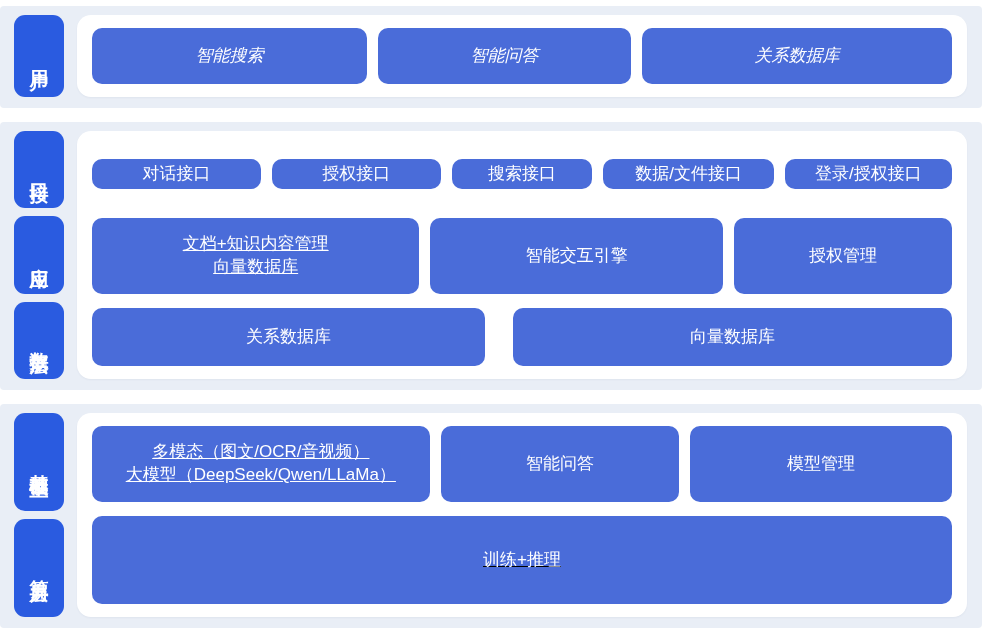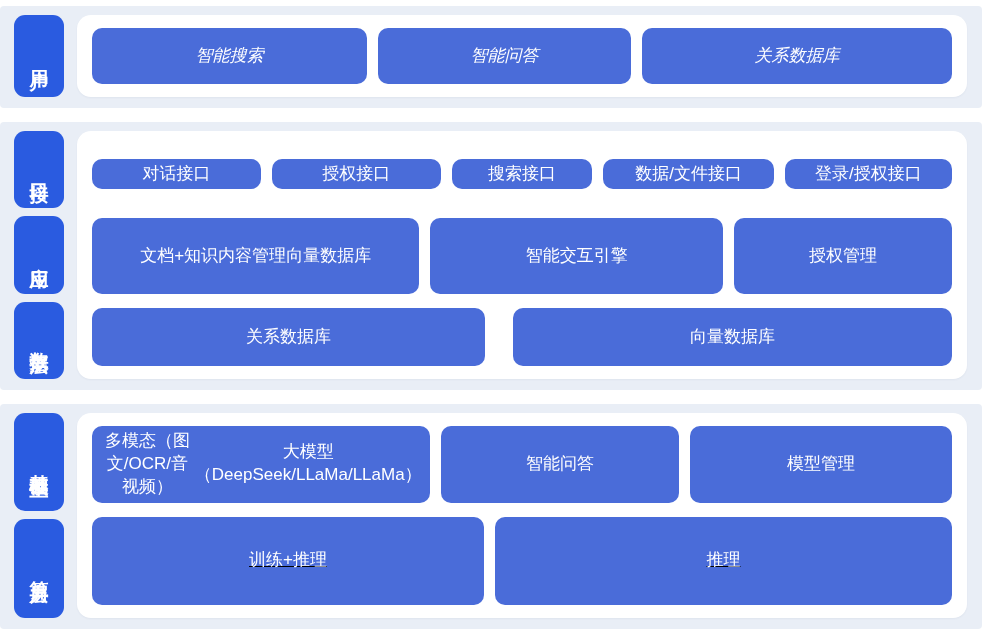--- a/index.html
+++ b/index.html
@@ -67,21 +67,21 @@
     color:var(--text);
     border-radius:10px;
     display:flex;
     align-items:center;
     justify-content:center;
     text-align:center;
     font-size:17px;
     line-height:1.35;
     padding:4px 8px;
   }
-  .node.multi{flex-direction:row;}
+  .node.multi{flex-direction:column;text-decoration:underline;}
   .r56{min-height:56px;font-style:italic;}
   .r60{min-height:60px;align-items:center;}
   .r76{min-height:76px;}
   .r58{min-height:58px;gap:28px;}
   .r88{min-height:88px;text-decoration:underline;}
 </style>
 </head>
 <body>
 
 <div class="band">
@@ -128,23 +128,22 @@
 
 <div class="band">
   <div class="rail">
     <div class="pill">基础模型</div>
     <div class="pill">算力层</div>
   </div>
   <div class="panel">
     <div class="row r76">
       <div class="node multi" style="flex-grow:331">
         <span>多模态（图文/OCR/音视频）</span>
-        <span>大模型（DeepSeek/LLaMa/LLaMa）</span>
+        <span>大模型（DeepSeek/Qwen/LLaMa）</span>
       </div>
       <div class="node" style="flex-grow:229">智能问答</div>
       <div class="node" style="flex-grow:253">模型管理</div>
     </div>
     <div class="row r88">
       <div class="node" style="flex-grow:388">训练+推理</div>
-      <div class="node" style="flex-grow:455">推理</div>
     </div>
   </div>
 </div>
 
 </body></html>

